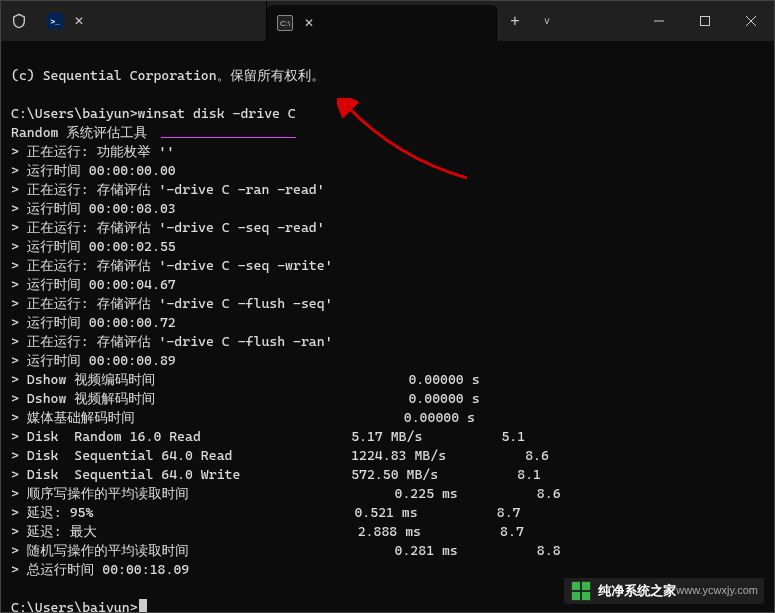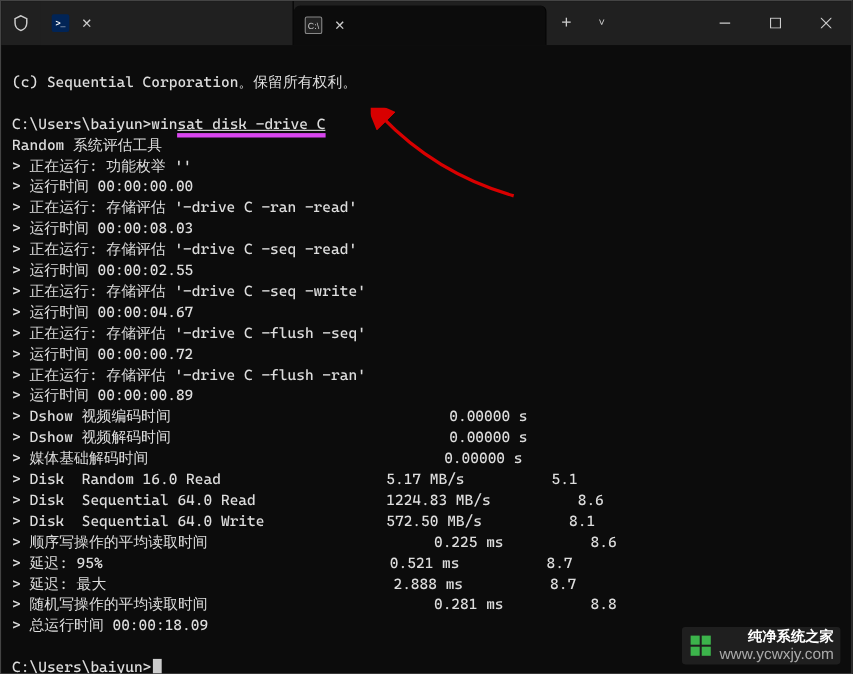--- a/index.html
+++ b/index.html
@@ -49,45 +49,44 @@
     .terminal {
       padding: 6px 10px;
       font-family: Consolas, "Cascadia Mono", "Microsoft YaHei", monospace;
       font-size: 13.5px;
       line-height: 19px;
       color: #ddd;
       white-space: pre;
       position: relative;
     }
     .cmd-underline {
-      border-bottom: 4px solid #d946ef;
-      padding-bottom: 0px;
-      text-decoration: underline;
+      border-bottom: 1px solid #d946ef;
+      padding-bottom: 16px;
     }
     .arrow {
       position: absolute;
       left: 336px;
       top: 57px;
       pointer-events: none;
     }
     .watermark {
       position: absolute;
       right: 10px;
       bottom: 8px;
       display: flex;
       align-items: center;
       gap: 6px;
       background: rgba(255,255,255,0.08);
       padding: 2px 6px;
       border-radius: 3px;
     }
     .wm-logo { width: 22px; height: 22px; }
-    .wm-text { display: flex; flex-direction: column; line-height: 1.1; text-align: right; }
+    .wm-text { display: flex; line-height: 1.1; }
     .wm-text .t1 { font-size: 13px; font-weight: bold; color: #fff; }
-    .wm-text .t2 { font-size: 14px; color: #aaa; }
+    .wm-text .t2 { font-size: 11px; color: #aaa; }
     .cursor {
       display: inline-block;
       width: 8px;
       height: 16px;
       background: #ccc;
       vertical-align: text-bottom;
       margin-left: 1px;
     }
     .ps-icon { background: #012456; color:#fff; font-size:8px; font-weight:bold; width:16px; height:16px; display:flex; align-items:center; justify-content:center; border-radius:2px;}
     .cmd-icon { background:#222; border:1px solid #888; color:#ccc; font-size:8px; width:16px; height:16px; display:flex; align-items:center; justify-content:center; border-radius:2px;}

